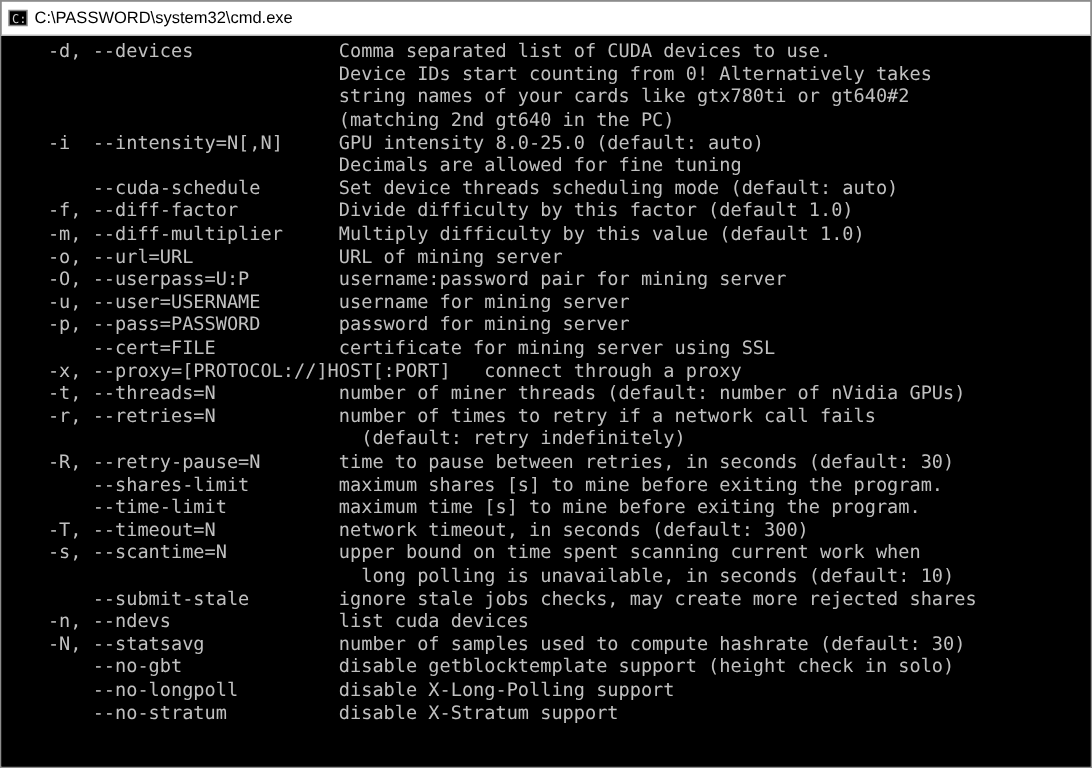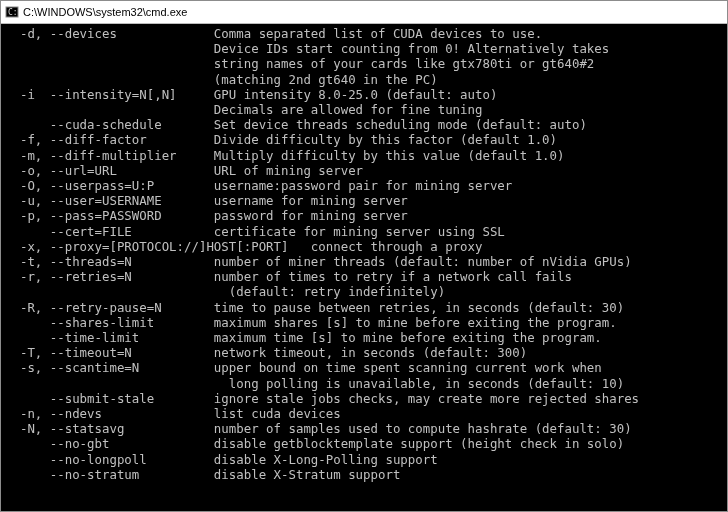--- a/index.html
+++ b/index.html
@@ -38,33 +38,33 @@
     justify-content: center;
   }
   .titlebar .icon svg { display:block; }
   .term {
     flex: 1;
     background: #000;
     color: #c0c0c0;
     font-family: Consolas, "Lucida Console", monospace;
     font-size: 12.4px;
     line-height: 15.2px;
-    padding: 2px 4px;
+    padding: 2px 16px;
     white-space: pre;
     overflow: hidden;
   }
   .term .row { white-space: pre; }
 </style>
 </head>
 <body>
 
 <div class="window">
   <div class="titlebar">
     <span class="icon">
       <svg width="14" height="14" viewBox="0 0 14 14">
         <rect x="1" y="2" width="12" height="10" fill="#000" stroke="#888" stroke-width="1"></rect>
         <text x="3" y="10" font-size="8" fill="#ccc" font-family="monospace">C:</text>
       </svg>
     </span>
-    <span>C:\WINDOWS\system32\cmd.exe</span>
+    <span>C:\PASSWORD\system32\cmd.exe</span>
   </div>
   <div class="term" id="term"><div class="row">  -d, --devices             Comma separated list of CUDA devices to use.</div><div class="row">                            Device IDs start counting from 0! Alternatively takes</div><div class="row">                            string names of your cards like gtx780ti or gt640#2</div><div class="row">                            (matching 2nd gt640 in the PC)</div><div class="row">  -i  --intensity=N[,N]     GPU intensity 8.0-25.0 (default: auto)</div><div class="row">                            Decimals are allowed for fine tuning</div><div class="row">      --cuda-schedule       Set device threads scheduling mode (default: auto)</div><div class="row">  -f, --diff-factor         Divide difficulty by this factor (default 1.0)</div><div class="row">  -m, --diff-multiplier     Multiply difficulty by this value (default 1.0)</div><div class="row">  -o, --url=URL             URL of mining server</div><div class="row">  -O, --userpass=U:P        username:password pair for mining server</div><div class="row">  -u, --user=USERNAME       username for mining server</div><div class="row">  -p, --pass=PASSWORD       password for mining server</div><div class="row">      --cert=FILE           certificate for mining server using SSL</div><div class="row">  -x, --proxy=[PROTOCOL://]HOST[:PORT]   connect through a proxy</div><div class="row">  -t, --threads=N           number of miner threads (default: number of nVidia GPUs)</div><div class="row">  -r, --retries=N           number of times to retry if a network call fails</div><div class="row">                              (default: retry indefinitely)</div><div class="row">  -R, --retry-pause=N       time to pause between retries, in seconds (default: 30)</div><div class="row">      --shares-limit        maximum shares [s] to mine before exiting the program.</div><div class="row">      --time-limit          maximum time [s] to mine before exiting the program.</div><div class="row">  -T, --timeout=N           network timeout, in seconds (default: 300)</div><div class="row">  -s, --scantime=N          upper bound on time spent scanning current work when</div><div class="row">                              long polling is unavailable, in seconds (default: 10)</div><div class="row">      --submit-stale        ignore stale jobs checks, may create more rejected shares</div><div class="row">  -n, --ndevs               list cuda devices</div><div class="row">  -N, --statsavg            number of samples used to compute hashrate (default: 30)</div><div class="row">      --no-gbt              disable getblocktemplate support (height check in solo)</div><div class="row">      --no-longpoll         disable X-Long-Polling support</div><div class="row">      --no-stratum          disable X-Stratum support</div></div>
 </div>
 
 </body></html>

